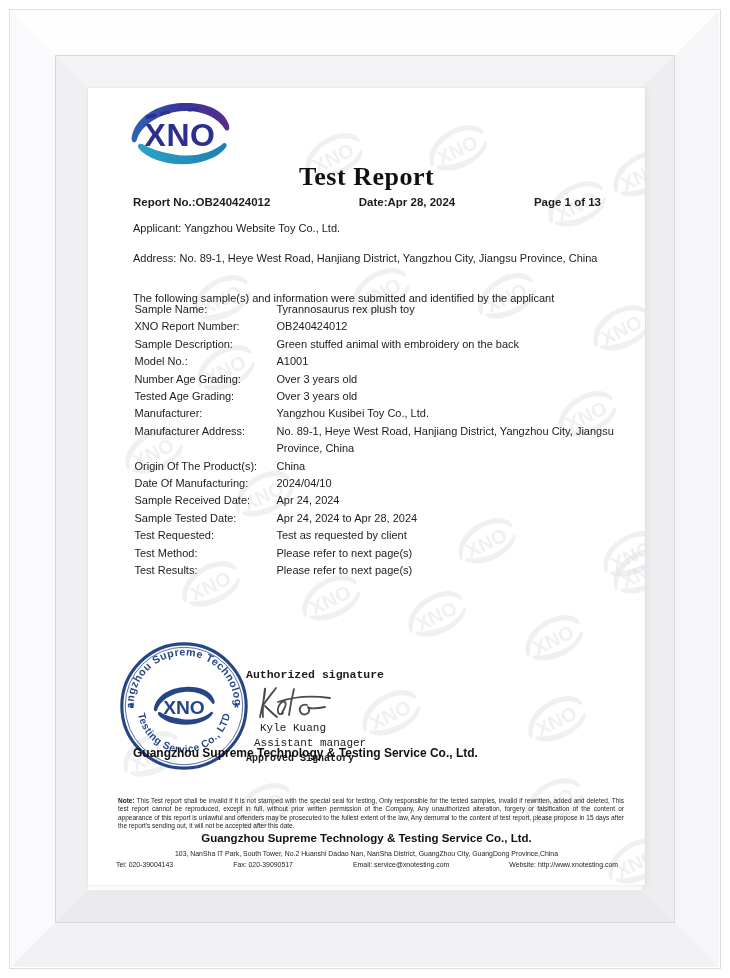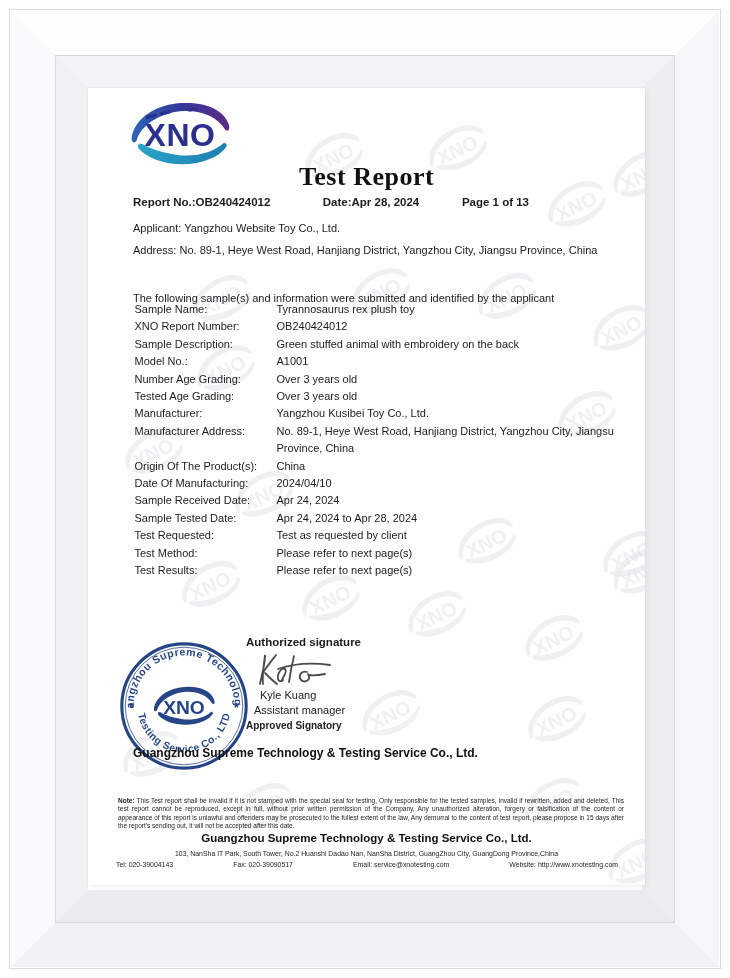--- a/index.html
+++ b/index.html
@@ -11,38 +11,38 @@
   .frame-mat{position:absolute;inset:56px;border:32px solid;border-color:#f3f3f5 #eeeef1 #ebebee #f0f0f3;}
   .paper{position:absolute;left:88px;top:88px;width:557px;height:797px;background:#ffffff;overflow:hidden;box-shadow:0 0 0 1px rgba(0,0,0,0.025),2px 2px 7px rgba(0,0,0,0.05);}
 
   
   .wm-layer{position:absolute;inset:0;pointer-events:none;}
   .wm{position:absolute;opacity:.55;transform:rotate(-26deg);}
 
   
   .logo{position:absolute;left:40px;top:13px;width:104px;height:66px;}
   .doc-title{position:absolute;left:0;top:74px;width:100%;text-align:center;font-size:26px;font-weight:bold;letter-spacing:.5px;color:#111;font-family:Liberation Serif, serif;}
-  .meta-row{position:absolute;left:45px;top:108px;width:396px;display:flex;font-size:11.5px;font-weight:bold;}
+  .meta-row{position:absolute;left:45px;top:108px;width:468px;display:flex;font-size:11.5px;font-weight:bold;}
   .meta-row .m-left{width:170px;text-align:left;}
   .meta-row .m-center{flex:1;text-align:center;}
   .meta-row .m-right{width:90px;text-align:right;}
   .line{position:absolute;left:45px;font-size:11px;}
   .applicant{top:134px;}
-  .address{top:156px;}
+  .address{top:164px;}
   .intro{top:204px;}
 
   
   .info-table{position:absolute;left:45px;top:213px;width:495px;font-size:11px;}
   .info-row{display:flex;line-height:17.4px;justify-content:center;}
   .info-label{width:142px;flex:none;}
   .info-value{width:350px;flex:none;}
 
   
   .stamp{position:absolute;left:28px;top:550px;width:136px;height:136px;opacity:.95;}
-  .sig-block{position:absolute;left:158px;top:548px;font-size:11px;}
+  .sig-block{position:absolute;left:158px;top:580px;font-size:11px;font-family:Liberation Mono, monospace;}
   .sig-title{font-weight:bold;font-size:11.5px;}
   .sig-scribble{margin:2px 0 0 6px;display:block;}
   .sig-name{margin:1px 0 0 14px;}
   .sig-role{margin:3px 0 0 8px;}
   .sig-approved{font-weight:bold;margin:4px 0 0 0;font-size:10px;}
   .company-line{position:absolute;left:45px;top:658px;font-size:12px;font-weight:bold;color:#111;}
 
   
   .note{position:absolute;left:30px;top:709px;width:506px;font-size:6.5px;line-height:8.3px;color:#222;text-align:justify;}
   .note b{font-weight:bold;}

